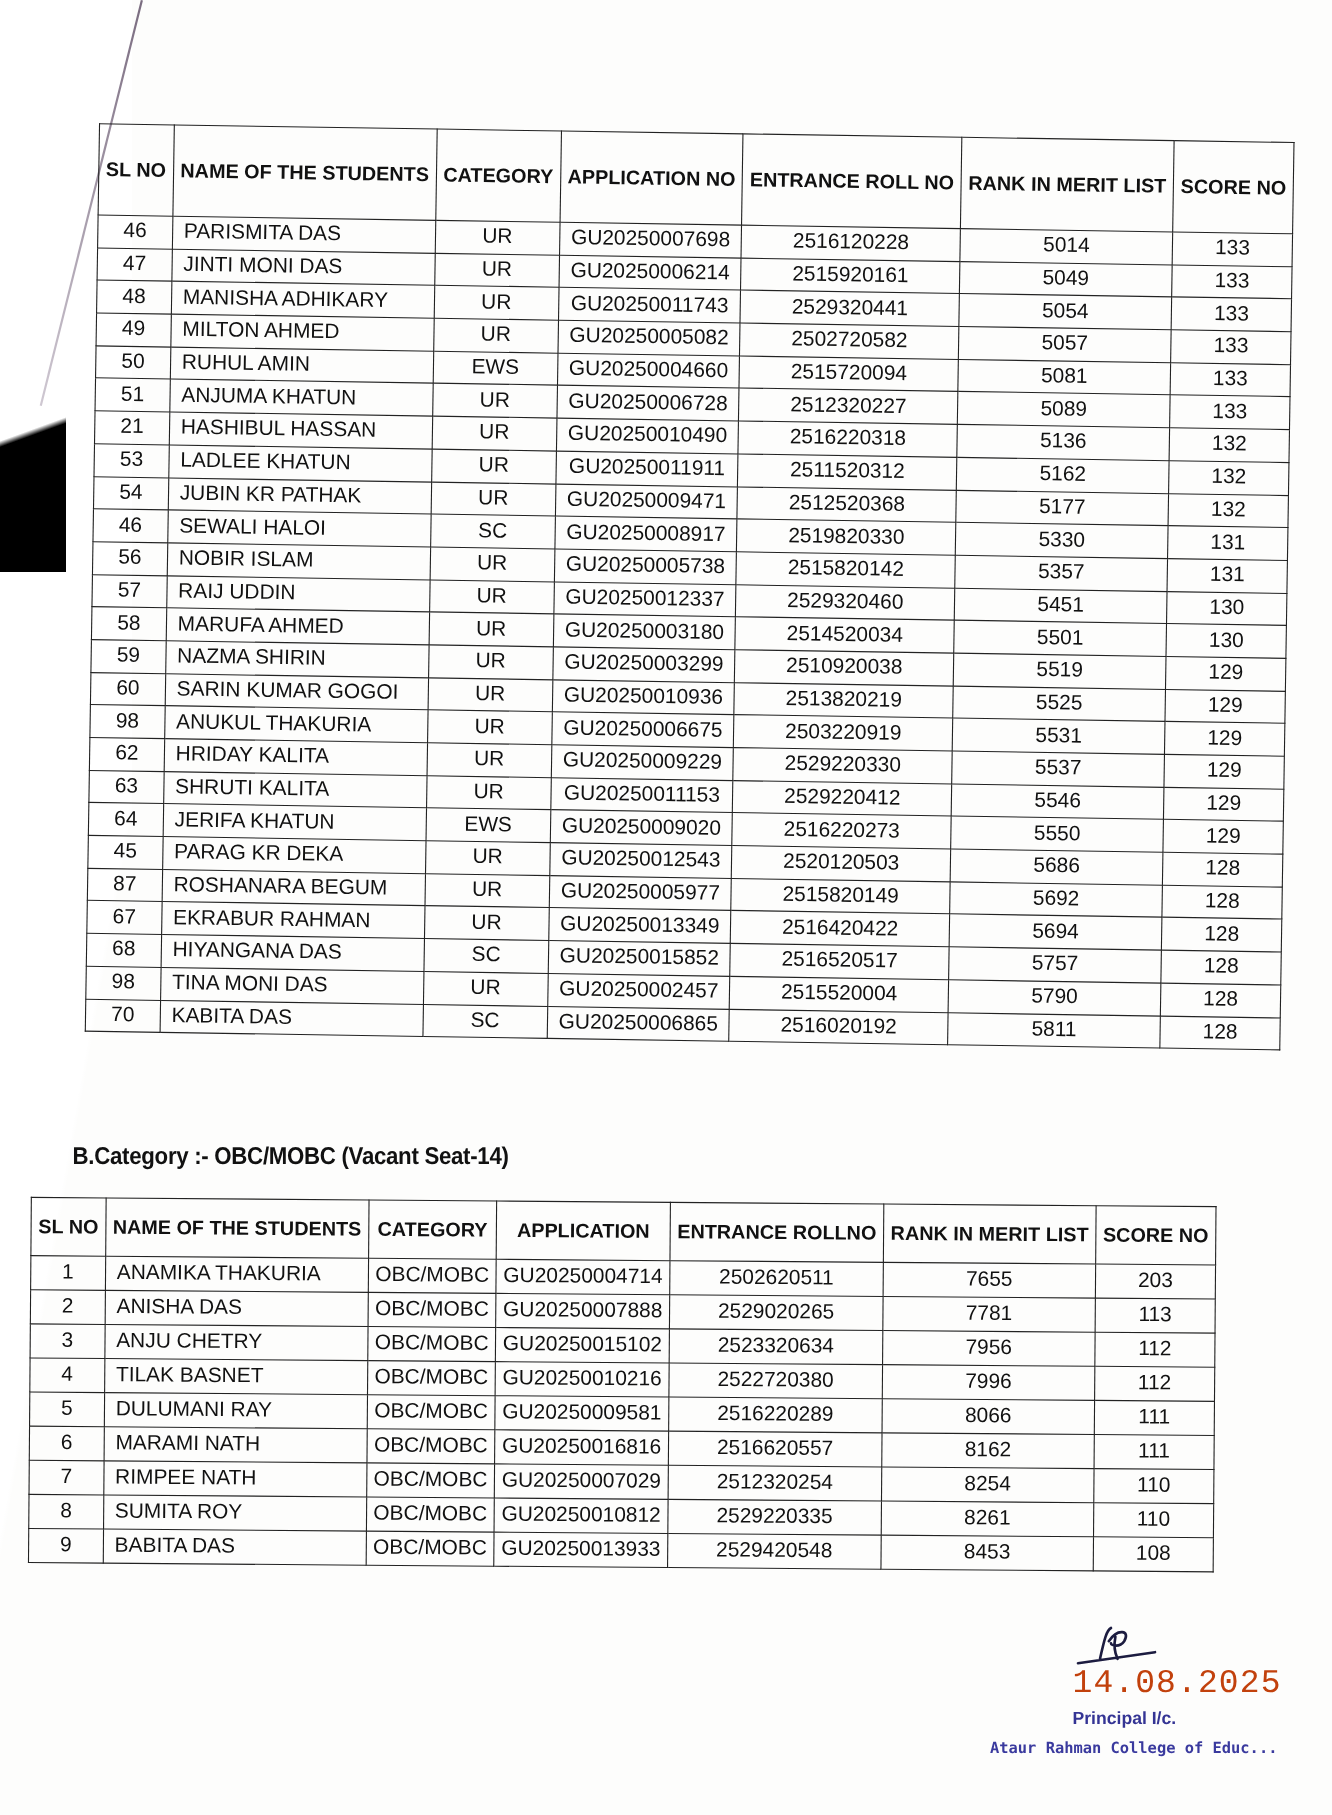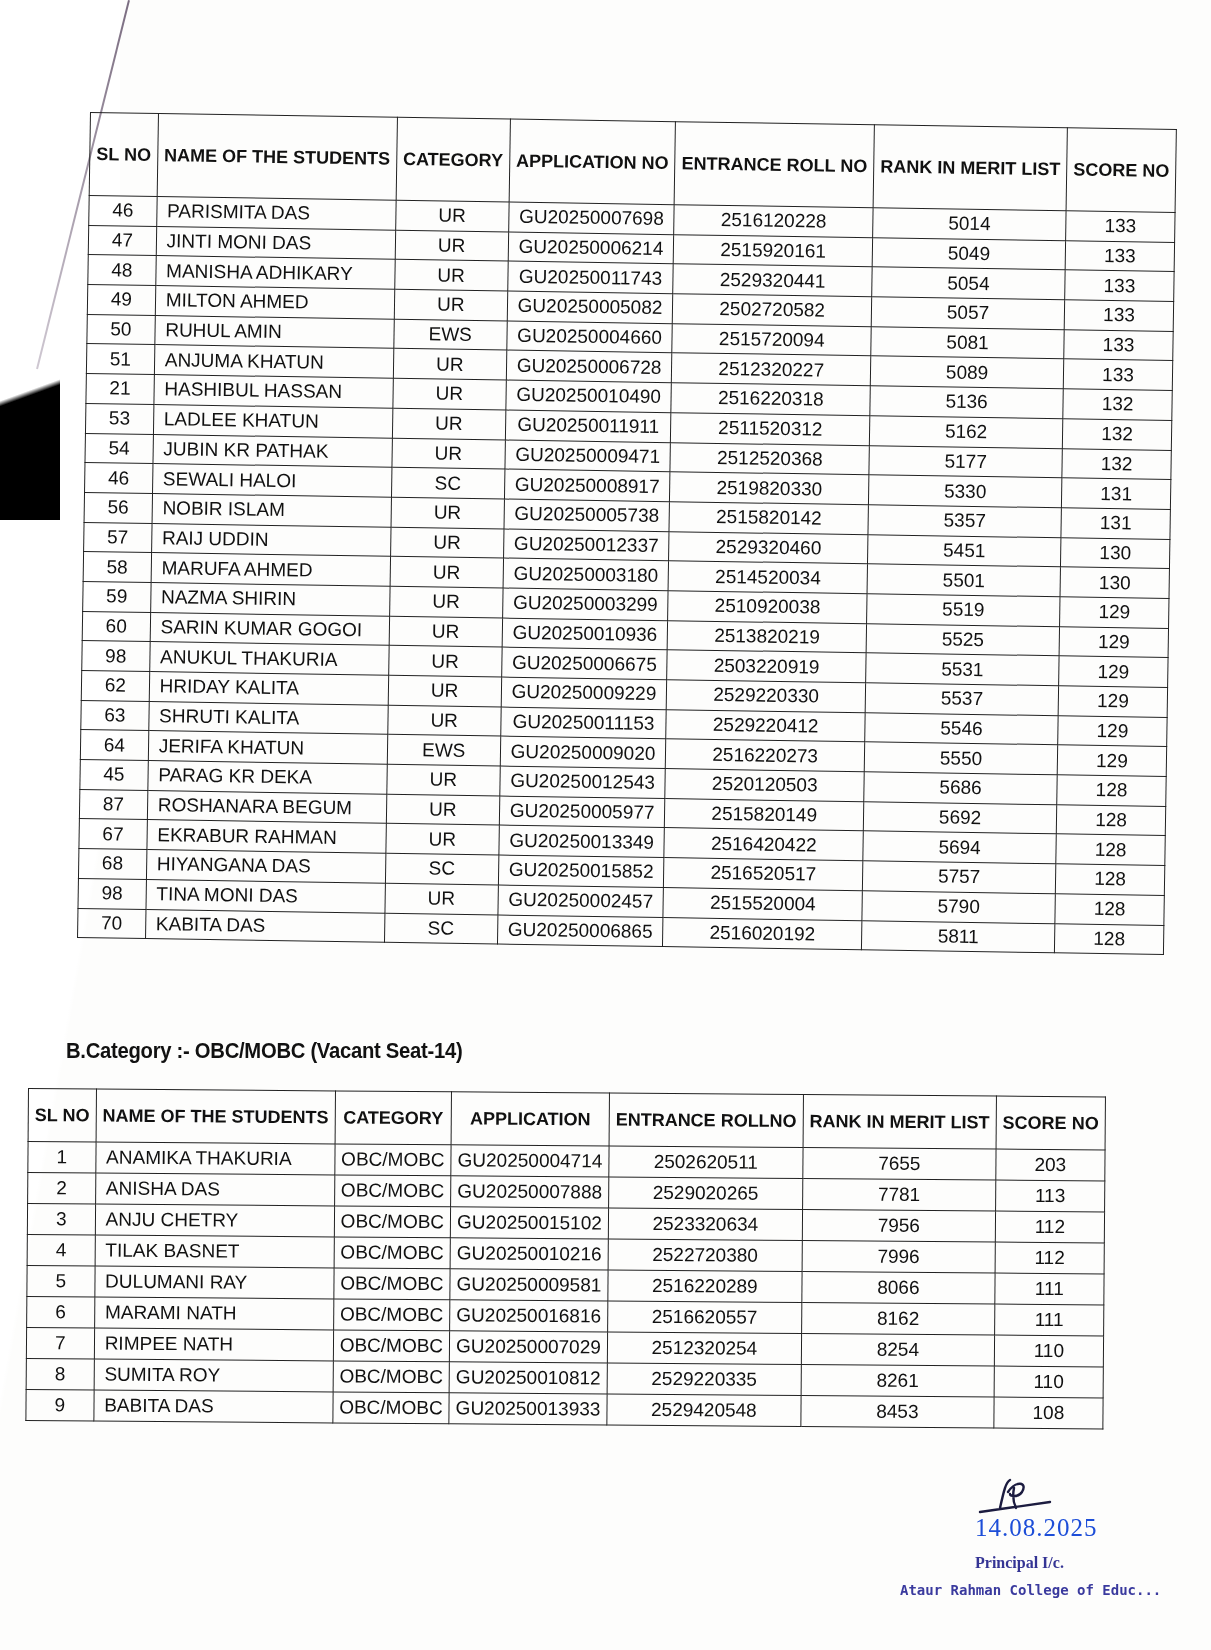--- a/index.html
+++ b/index.html
@@ -36,26 +36,26 @@
   #table-b { left: 28px; top: 1088px; width: 1075px; transform: rotate(0.45deg); transform-origin: top left; }
   #table-b th { height: 52px; line-height: 25px; }
   #table-b td { height: 30px; line-height: 28px; }
   .section-title {
     position: absolute; left: 66px; top: 1038px; font-size: 22px; font-weight: bold;
     letter-spacing: -0.3px; transform: scaleX(0.92); transform-origin: left;
   }
   .signature { position: absolute; left: 900px; top: 1478px; width: 300px; color: #2a2a8a; }
   .sig-mark { position: absolute; left: 70px; top: 0; width: 90px; height: 38px; }
   .sig-date {
-    position: absolute; left: 75px; top: 36px; font-size: 25px; color: #1d4ed8;
-    font-family: Liberation Serif, serif; letter-spacing: 1px;
+    position: absolute; left: 75px; top: 36px; font-size: 30px; color: #c2410c;
+    font-family: Liberation Mono, monospace; letter-spacing: 1px;
   }
   .sig-title {
     position: absolute; left: 75px; top: 76px; font-size: 16px; font-weight: bold;
-    font-family: Liberation Serif, serif; color: #343494;
+    font-family: Liberation Sans, sans-serif; color: #343494;
   }
   .sig-college {
     position: absolute; left: 0; top: 104px; font-size: 14px; font-weight: bold; white-space: nowrap;
     font-family: "DejaVu Sans Mono", monospace; color: #3a3a9e; text-align: center;
   }
   .sig-place {
     position: absolute; left: 110px; top: 130px; font-size: 16px; font-weight: bold;
     font-family: "DejaVu Sans Mono", monospace; color: #3a3a9e; margin-top: 48px;
   }
 </style>

